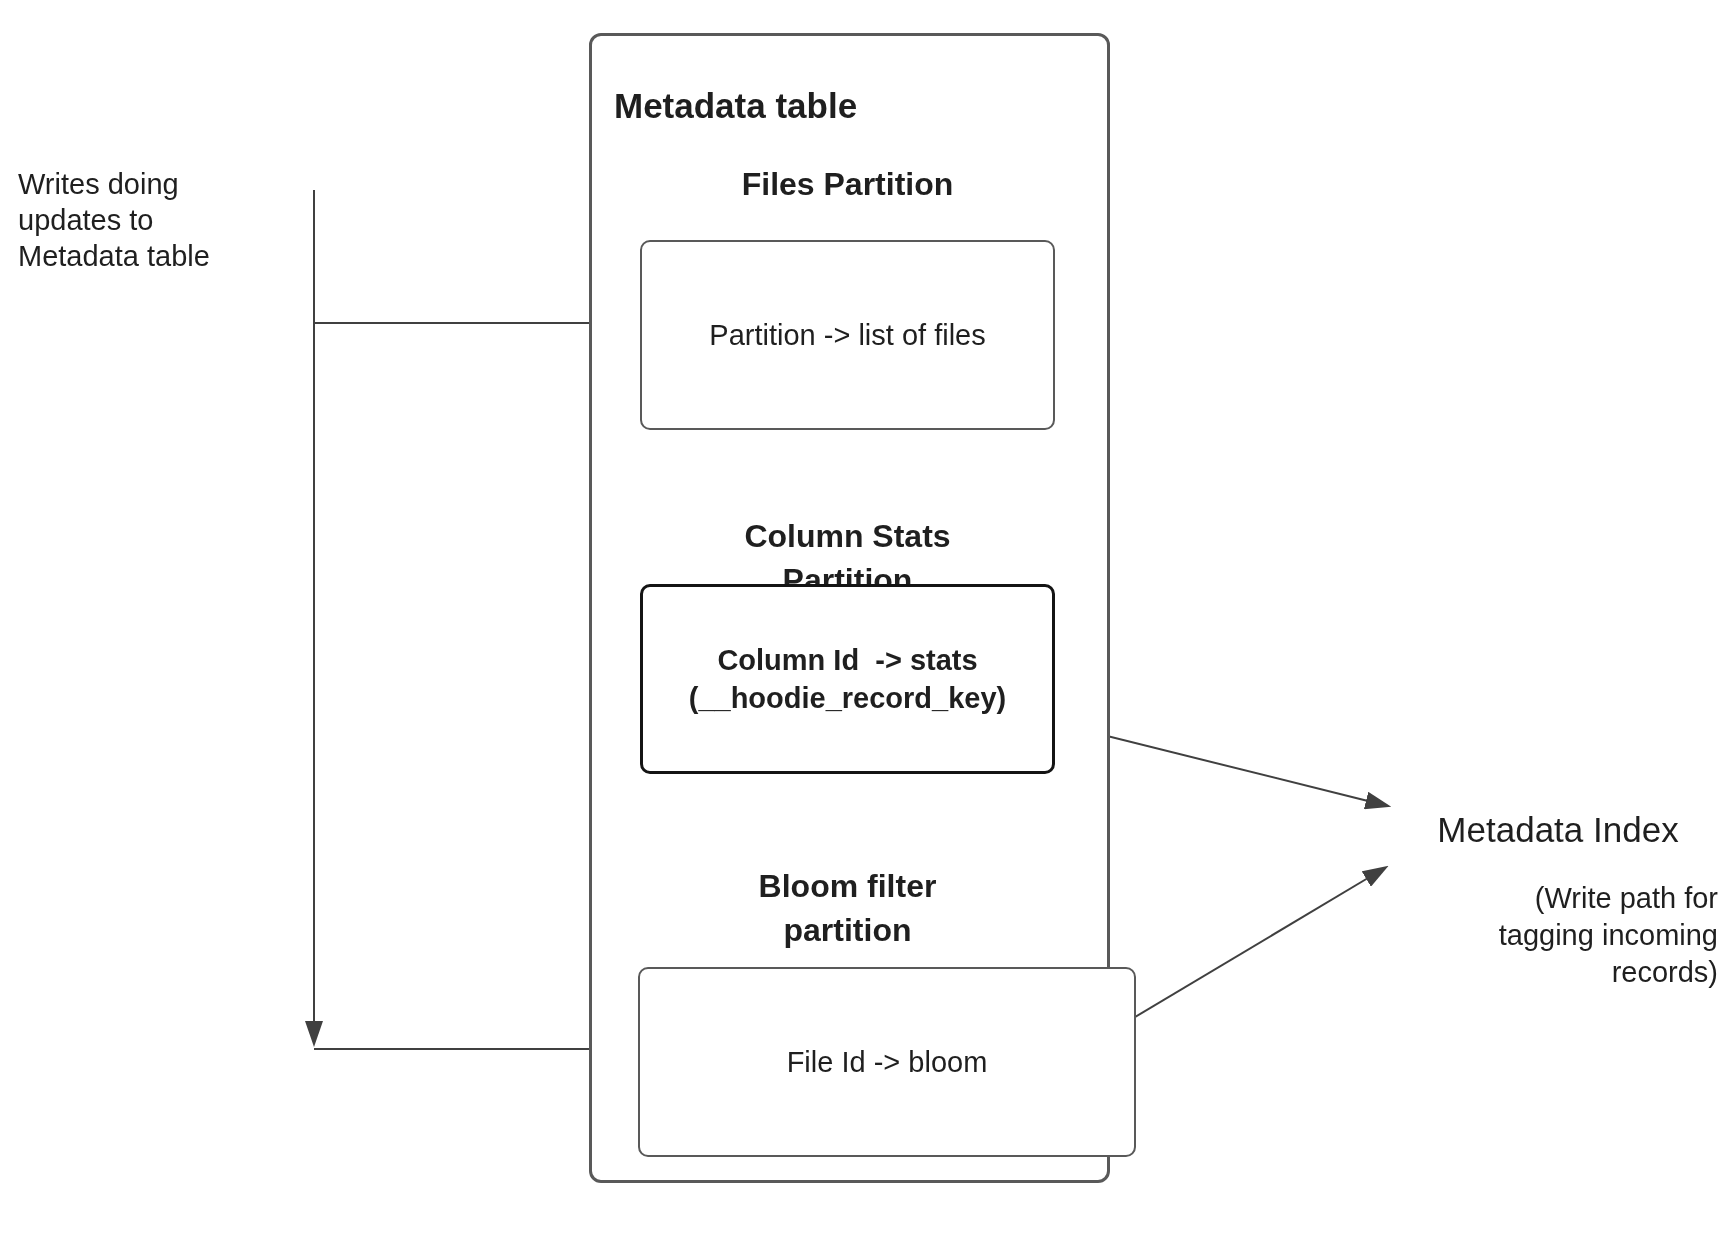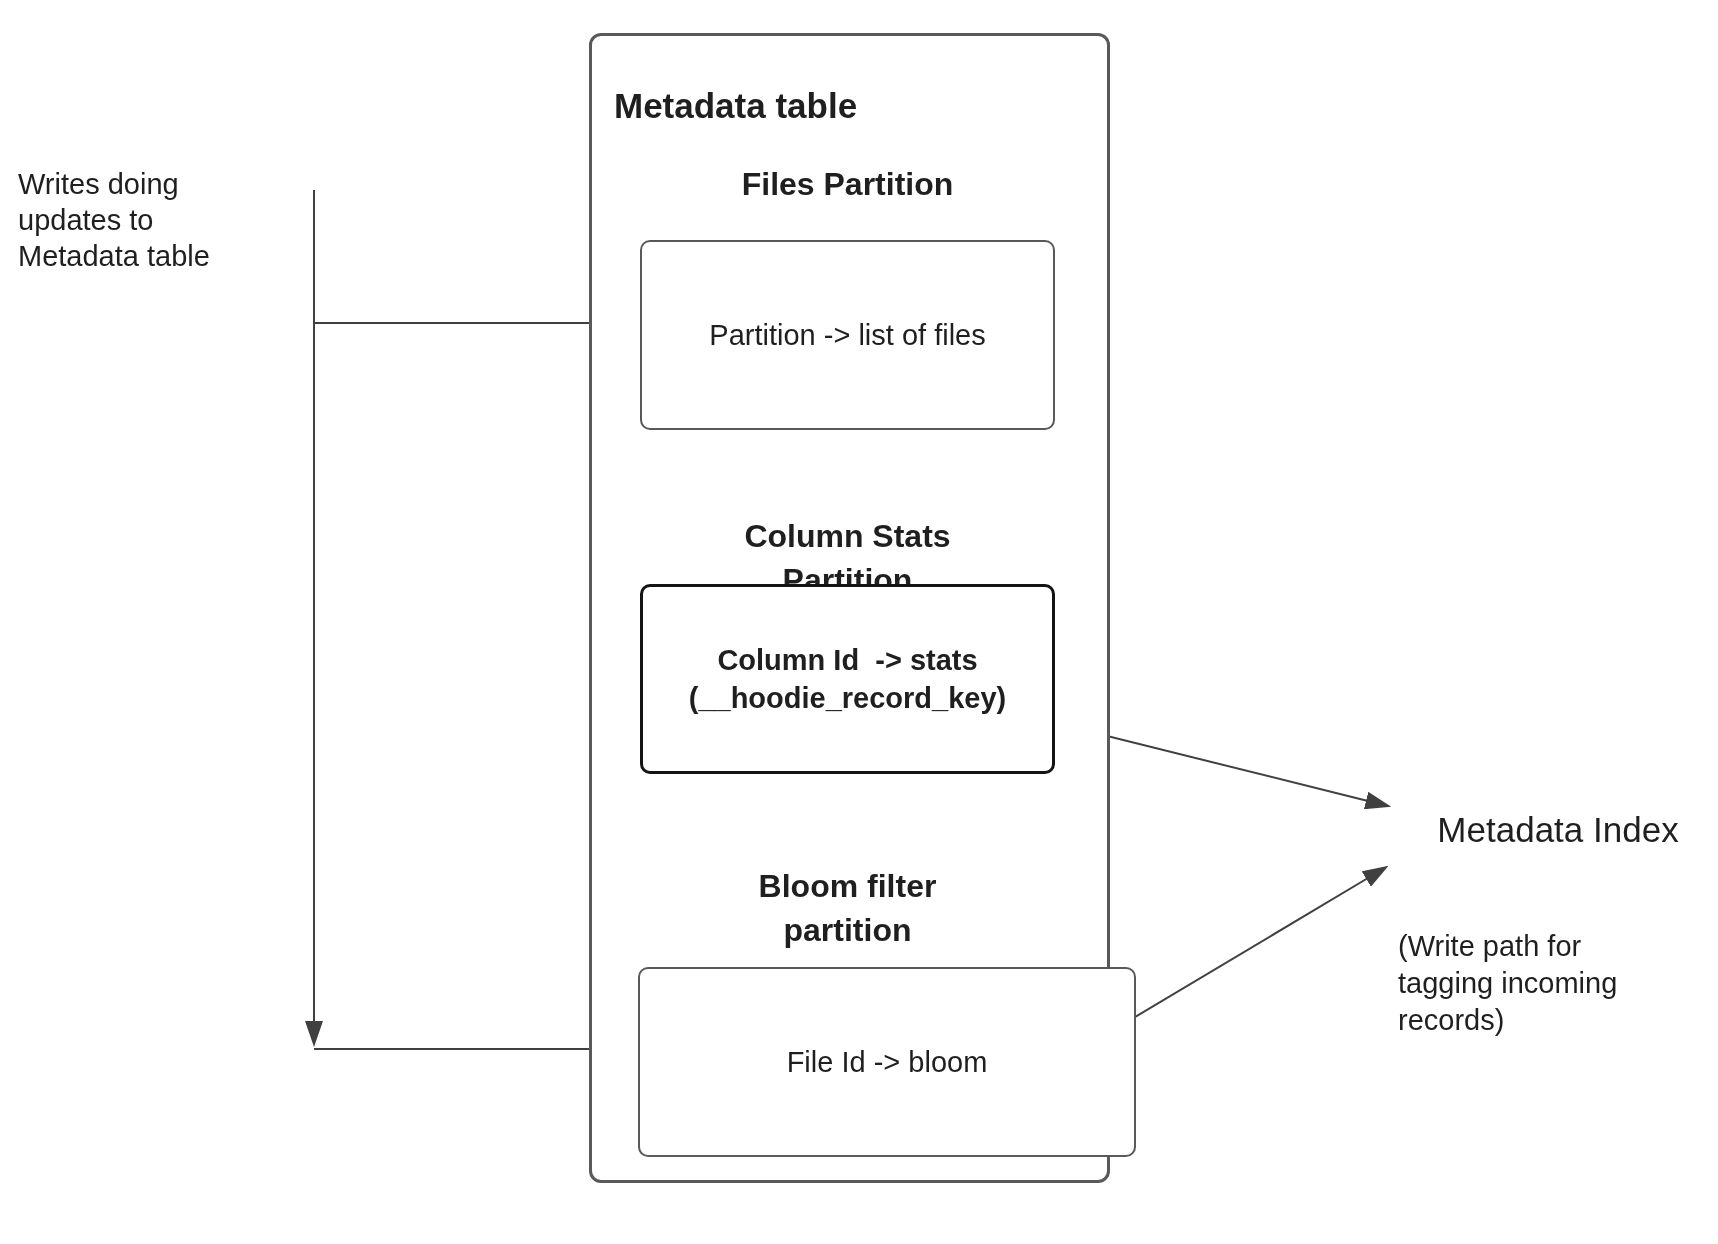--- a/index.html
+++ b/index.html
@@ -55,22 +55,22 @@
   }
   .b-files{top:192px;margin-top:12px;}
   .b-cs{top:548px;border:3px solid var(--emphasis-border);font-weight:bold;}
   .b-bloom{left:46px;top:931px;width:498px;}
 
   .index-title{
     position:absolute;left:1398px;top:810px;width:320px;
     font-size:35px;font-weight:normal;text-align:center;white-space:pre-wrap;
   }
   .index-sub{
-    position:absolute;left:1398px;top:928px;width:320px;
-    font-size:29px;line-height:37px;text-align:left;white-space:pre-wrap;
+    position:absolute;left:1398px;top:880px;width:320px;
+    font-size:29px;line-height:37px;text-align:right;white-space:pre-wrap;
   }
 </style>
 </head>
 <body>
 
 <div id="canvas">
 
   <svg id="connectors" width="1718" height="1244" viewBox="0 0 1718 1244">
     <defs>
       <marker id="arrowhead" markerUnits="userSpaceOnUse" markerWidth="26" markerHeight="18" refX="2" refY="9" orient="auto">

